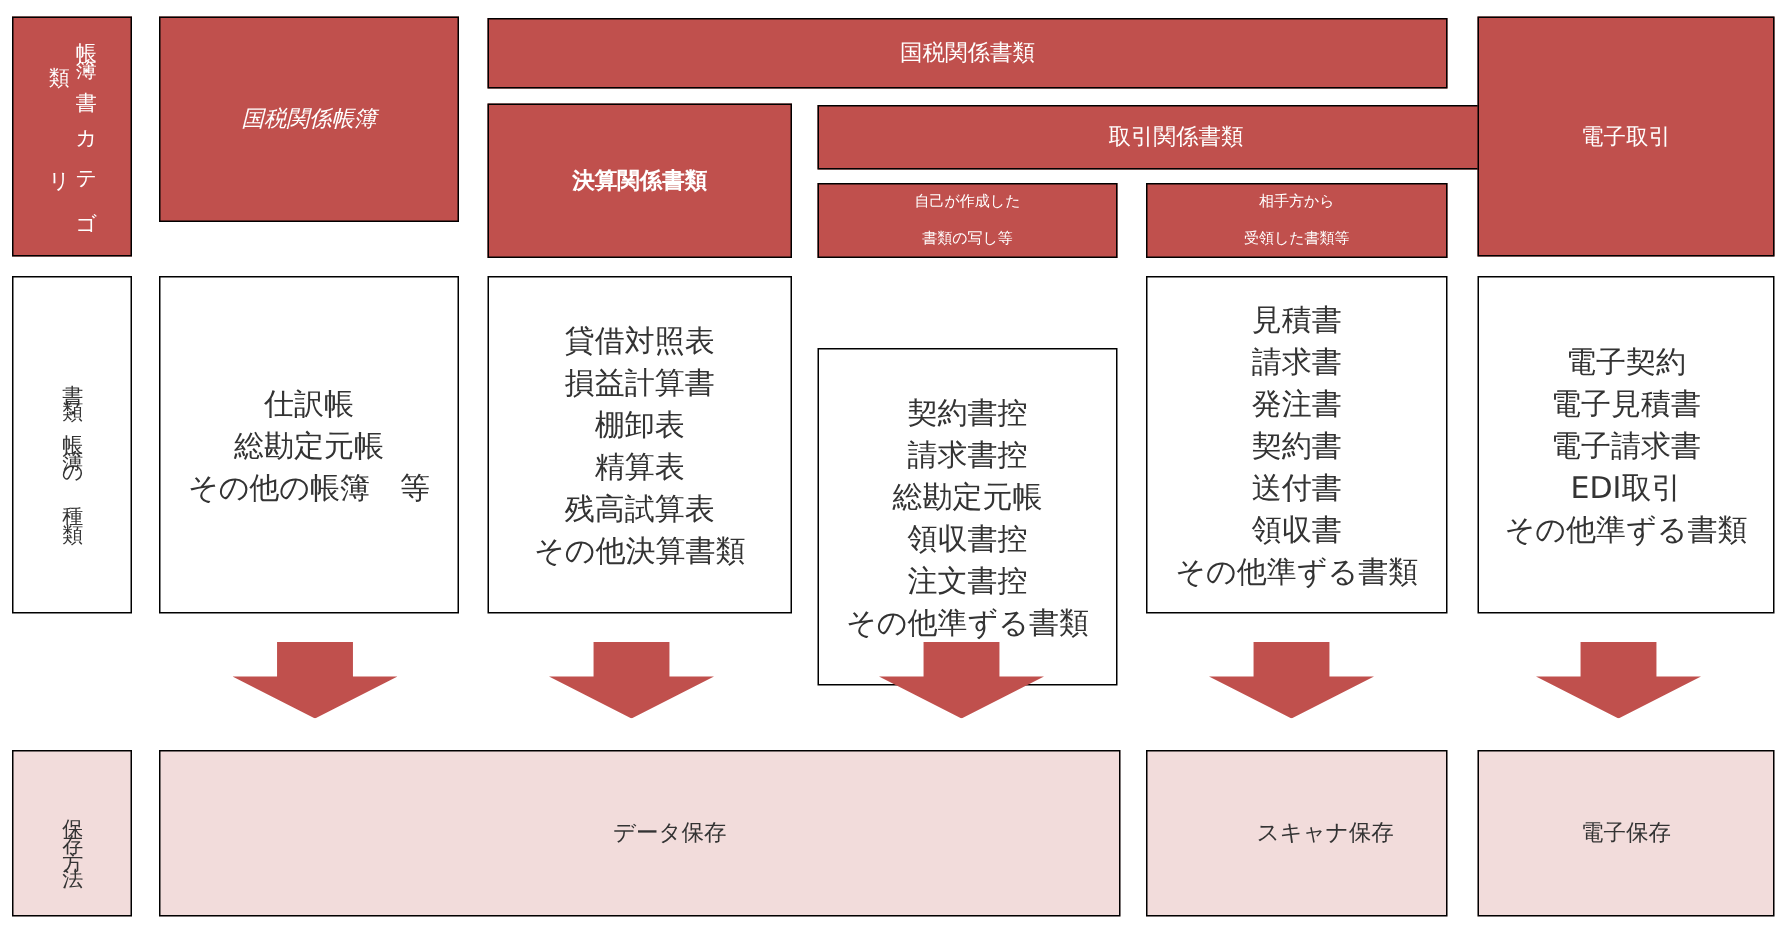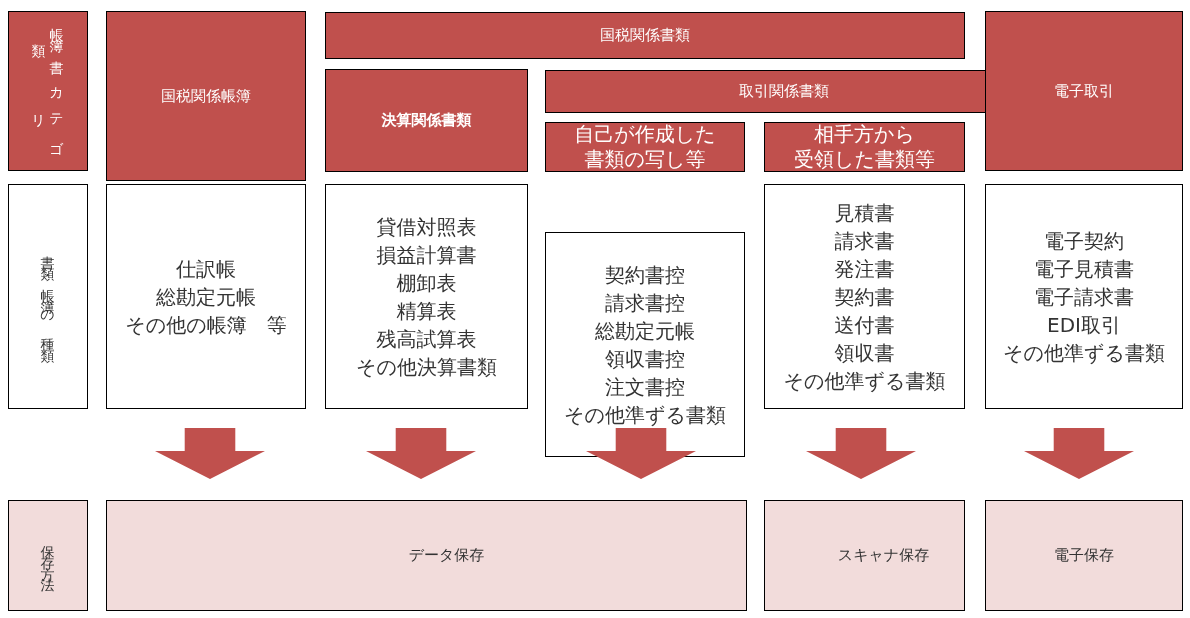--- a/index.html
+++ b/index.html
@@ -35,21 +35,21 @@
   }
   .white-box {
     background: #ffffff;
     color: var(--text-dark);
   }
   .pink-box {
     background: var(--pink);
     color: var(--text-dark);
     font-size: 15px;
   }
-  .two-line { flex-direction: column; font-size: 20px; line-height: 25px; }
+  .two-line { flex-direction: column; font-size: 10px; line-height: 25px; }
   .doc-list {
     display: flex;
     flex-direction: column;
     justify-content: center;
     align-items: center;
     width: 100%;
     height: 100%;
   }
   .doc-line { font-size: 20px; line-height: 28px; white-space: pre; }
   .vlabel {
@@ -63,21 +63,21 @@
   .vlabel span { display: block; padding: 0 8px; text-align: center; }
   .arrow {
     position: absolute;
     width: 110px;
     height: 51px;
     background: var(--red);
     clip-path: polygon(27% 0, 73% 0, 73% 45%, 100% 45%, 50% 100%, 0 45%, 27% 45%);
   }
   
   .pos-cat-label   { left: 8px;   top: 11px;  width: 80px;  height: 160px; }
-  .pos-chobo-hdr   { left: 106px; top: 11px;  width: 200px; height: 170px; }
+  .pos-chobo-hdr   { left: 106px; top: 11px;  width: 200px; height: 137px; font-style: italic; }
   .pos-shorui-hdr  { left: 325px; top: 12px;  width: 640px; height: 47px; text-align: right;  }
   .pos-kessan-hdr  { left: 325px; top: 69px;  width: 203px; height: 103px; font-weight: bold; }
   .pos-torihiki-hdr{ left: 545px; top: 70px;  width: 478px; height: 43px;  }
   .pos-jiko-hdr    { left: 545px; top: 122px; width: 200px; height: 50px;  }
   .pos-aite-hdr    { left: 764px; top: 122px; width: 201px; height: 50px;  }
   .pos-denshi-hdr  { left: 985px; top: 11px;  width: 198px; height: 160px; }
   .pos-types-label { left: 8px;   top: 184px; width: 80px;  height: 225px; }
   .pos-list-1      { left: 106px; top: 184px; width: 200px; height: 225px; }
   .pos-list-2      { left: 325px; top: 184px; width: 203px; height: 225px; }
   .pos-list-3      { left: 545px; top: 184px; width: 200px; height: 225px; margin-top: 48px; }

